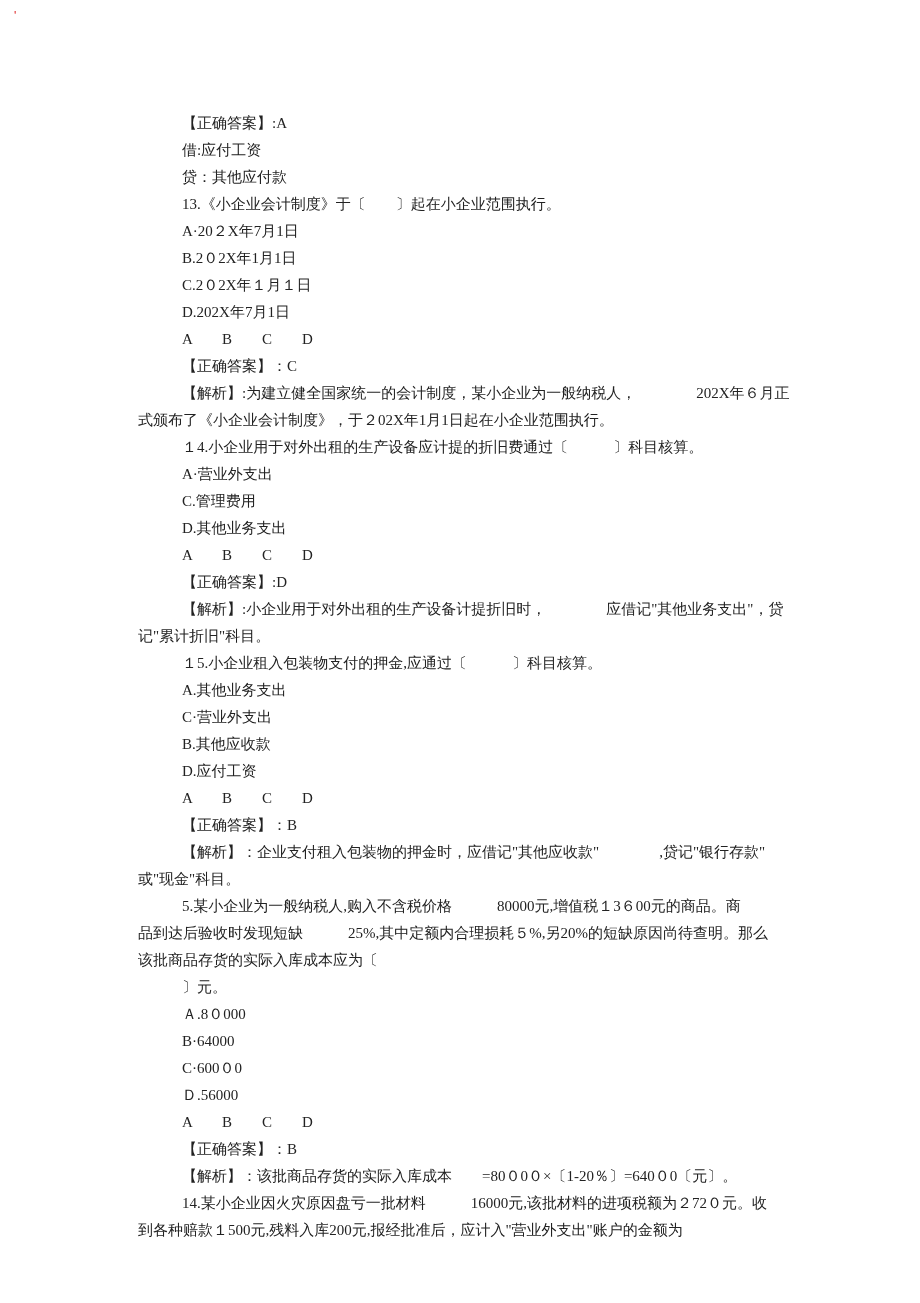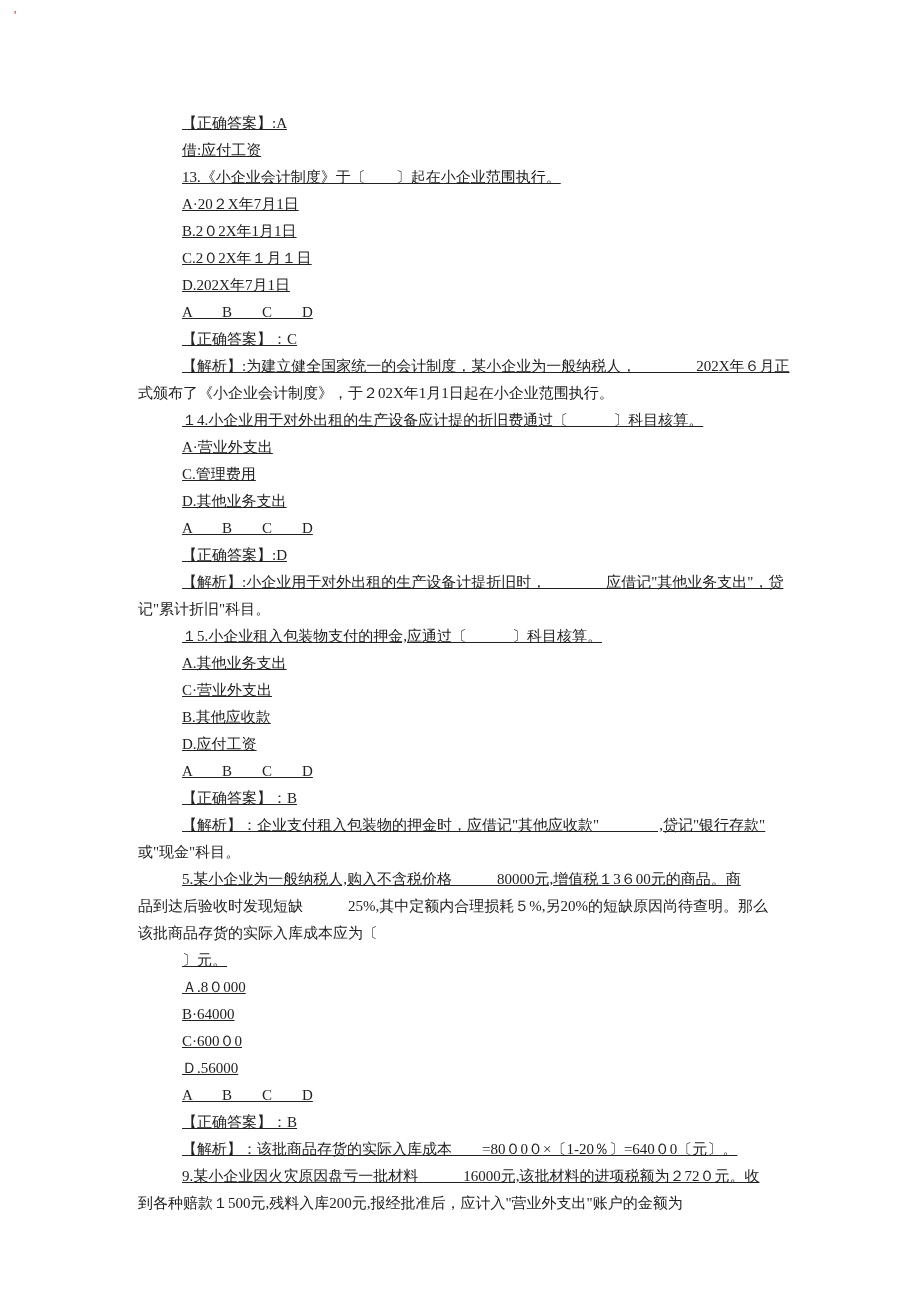--- a/index.html
+++ b/index.html
@@ -24,32 +24,33 @@
     font-size: 12px;
     font-family: Arial, sans-serif;
   }
   .page {
     padding: 110px 130px 80px 138px;
   }
   .line {
     display: block;
     white-space: pre-wrap;
   }
-  .indent1 { padding-left: 44px; text-decoration: underline; }
+  .indent1 { padding-left: 44px; }
   .indent0 { padding-left: 0; }
 </style>
 </head>
 <body>
 
 <div class="tick">'</div>
 
 <div class="page">
 
   <span class="line indent1">【正确答案】:A</span>
   <span class="line indent1">借:应付工资</span>
+  <span class="line indent1">贷：其他应付款</span>
 
   <span class="line indent1">13.《小企业会计制度》于〔　　〕起在小企业范围执行。</span>
   <span class="line indent1">A·20２X年7月1日</span>
   <span class="line indent1">B.2０2X年1月1日</span>
   <span class="line indent1">C.2０2X年１月１日</span>
   <span class="line indent1">D.202X年7月1日</span>
   <span class="line indent1">A　　B　　C　　D</span>
   <span class="line indent1">【正确答案】：C</span>
   <span class="line indent1">【解析】:为建立健全国家统一的会计制度，某小企业为一般纳税人，　　　　202X年６月正</span>
   <span class="line indent0">式颁布了《小企业会计制度》，于２02X年1月1日起在小企业范围执行。</span>
@@ -78,16 +79,16 @@
   <span class="line indent0">该批商品存货的实际入库成本应为〔</span>
   <span class="line indent1">〕元。</span>
   <span class="line indent1">Ａ.8０000</span>
   <span class="line indent1">B·64000</span>
   <span class="line indent1">C·600０0</span>
   <span class="line indent1">Ｄ.56000</span>
   <span class="line indent1">A　　B　　C　　D</span>
   <span class="line indent1">【正确答案】：B</span>
   <span class="line indent1">【解析】：该批商品存货的实际入库成本　　=80０0０×〔1-20％〕=640０0〔元〕。</span>
 
-  <span class="line indent1">9.某小企业因火灾原因盘亏一批材料　　　16000元,该批材料的进项税额为２72０元。收</span>
+  <span class="line indent1">14.某小企业因火灾原因盘亏一批材料　　　16000元,该批材料的进项税额为２72０元。收</span>
   <span class="line indent0">到各种赔款１500元,残料入库200元,报经批准后，应计入"营业外支出"账户的金额为</span>
 
 </div>
 
 </body></html>

